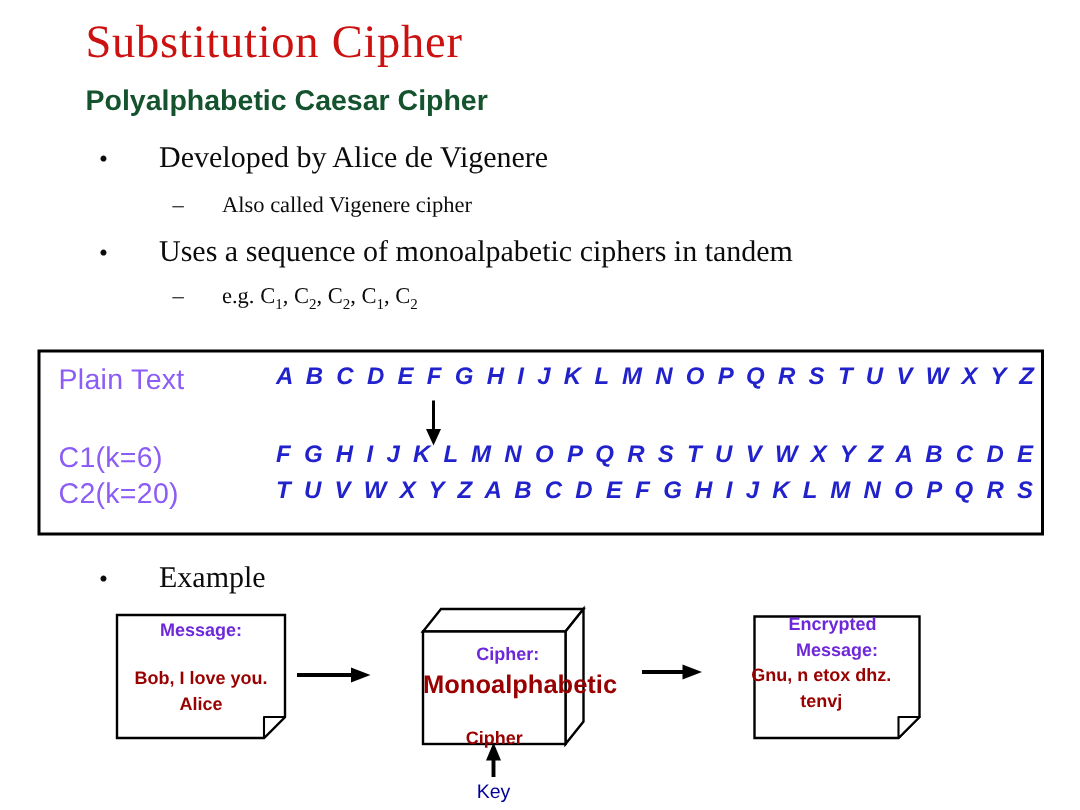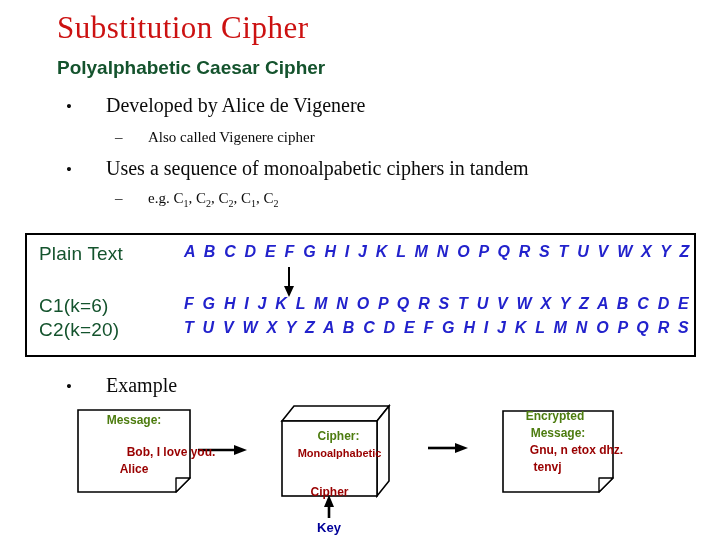--- a/index.html
+++ b/index.html
@@ -31,37 +31,37 @@
   .subbullet .dash{display:inline-block;width:33px;}
   .subbullet sub{font-size:10px;line-height:0;}
   
   .table-box{
     left:25px;top:233px;width:671px;height:124px;
     border:2px solid #000;box-sizing:border-box;background:#fff;
   }
   .trow{position:absolute;left:0;width:100%;white-space:nowrap;}
   .tlabel{
     position:absolute;left:12px;
-    font-size:19px;color:#14532d;letter-spacing:0.2px;
+    font-size:19px;color:#8b5cf6;letter-spacing:0.2px;
   }
   .letters{
     position:absolute;left:157px;
     font-size:16px;font-weight:bold;color:#2222cc;letter-spacing:2.2px;
     white-space:nowrap;
     font-style:italic;
   }
   
   .note-line{
     text-align:center;font-weight:bold;font-size:12px;white-space:nowrap;
   }
-  .blue{color:#4d7c0f;}
+  .blue{color:#6d28d9;}
   .red{color:#990000;}
   .key-label{
     left:299px;top:520px;width:60px;text-align:center;
-    font-size:13px;font-weight:bold;color:#000099;
+    font-size:13px;font-weight:normal;color:#000099;
   }
   svg{display:block;}
 </style>
 </head>
 <body>
 
 <div class="abs title">Substitution Cipher</div>
 <div class="abs subtitle">Polyalphabetic Caesar Cipher</div>
 
 <div class="abs bullet" style="left:66px;top:94px;">
@@ -128,25 +128,25 @@
     <path d="M613,83 L599,97 L599,83 Z" fill="#fff" stroke="#000" stroke-width="1.4" stroke-linejoin="round"></path>
   </g>
 
   <g>
     <line x1="329" y1="123" x2="329" y2="108" stroke="#000" stroke-width="2.6"></line>
     <polygon points="329,100 324,112 334,112" fill="#000"></polygon>
   </g>
 </svg>
 
 <div class="abs note-line blue" style="left:78px;top:413px;width:112px;">Message:</div>
-<div class="abs note-line red" style="left:78px;top:445px;width:112px;margin-left:37px;">Bob, I love you.</div>
+<div class="abs note-line red" style="left:78px;top:445px;width:112px;">Bob, I love you.</div>
 <div class="abs note-line red" style="left:78px;top:462px;width:112px;">Alice</div>
 
 <div class="abs note-line blue" style="left:282px;top:429px;width:113px;">Cipher:</div>
-<div class="abs note-line red" style="left:282px;top:447px;width:115px;font-size:11px;">Monoalphabetic</div>
+<div class="abs note-line red" style="left:282px;top:447px;width:115px;font-size:17px;">Monoalphabetic</div>
 <div class="abs note-line red" style="left:282px;top:485px;width:95px;">Cipher</div>
 
 <div class="abs note-line blue" style="left:503px;top:409px;width:104px;">Encrypted</div>
 <div class="abs note-line blue" style="left:503px;top:426px;width:110px;">Message:</div>
-<div class="abs note-line red" style="left:527px;top:443px;width:99px;">Gnu, n etox dhz.</div>
+<div class="abs note-line red" style="left:498px;top:443px;width:99px;">Gnu, n etox dhz.</div>
 <div class="abs note-line red" style="left:503px;top:460px;width:89px;">tenvj</div>
 
 <div class="abs key-label">Key</div>
 
 </body></html>

